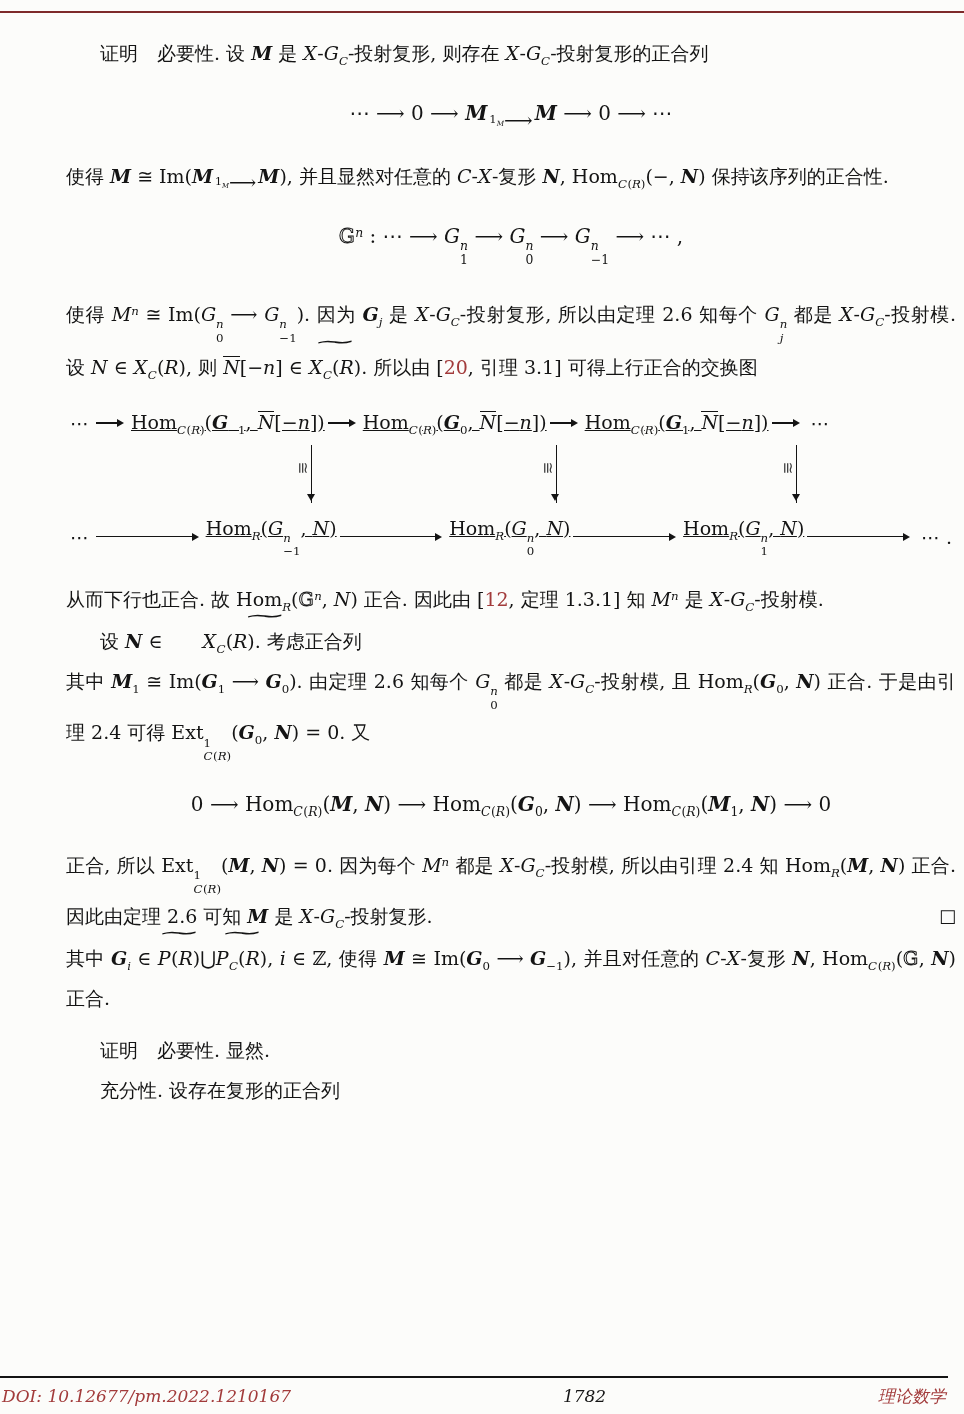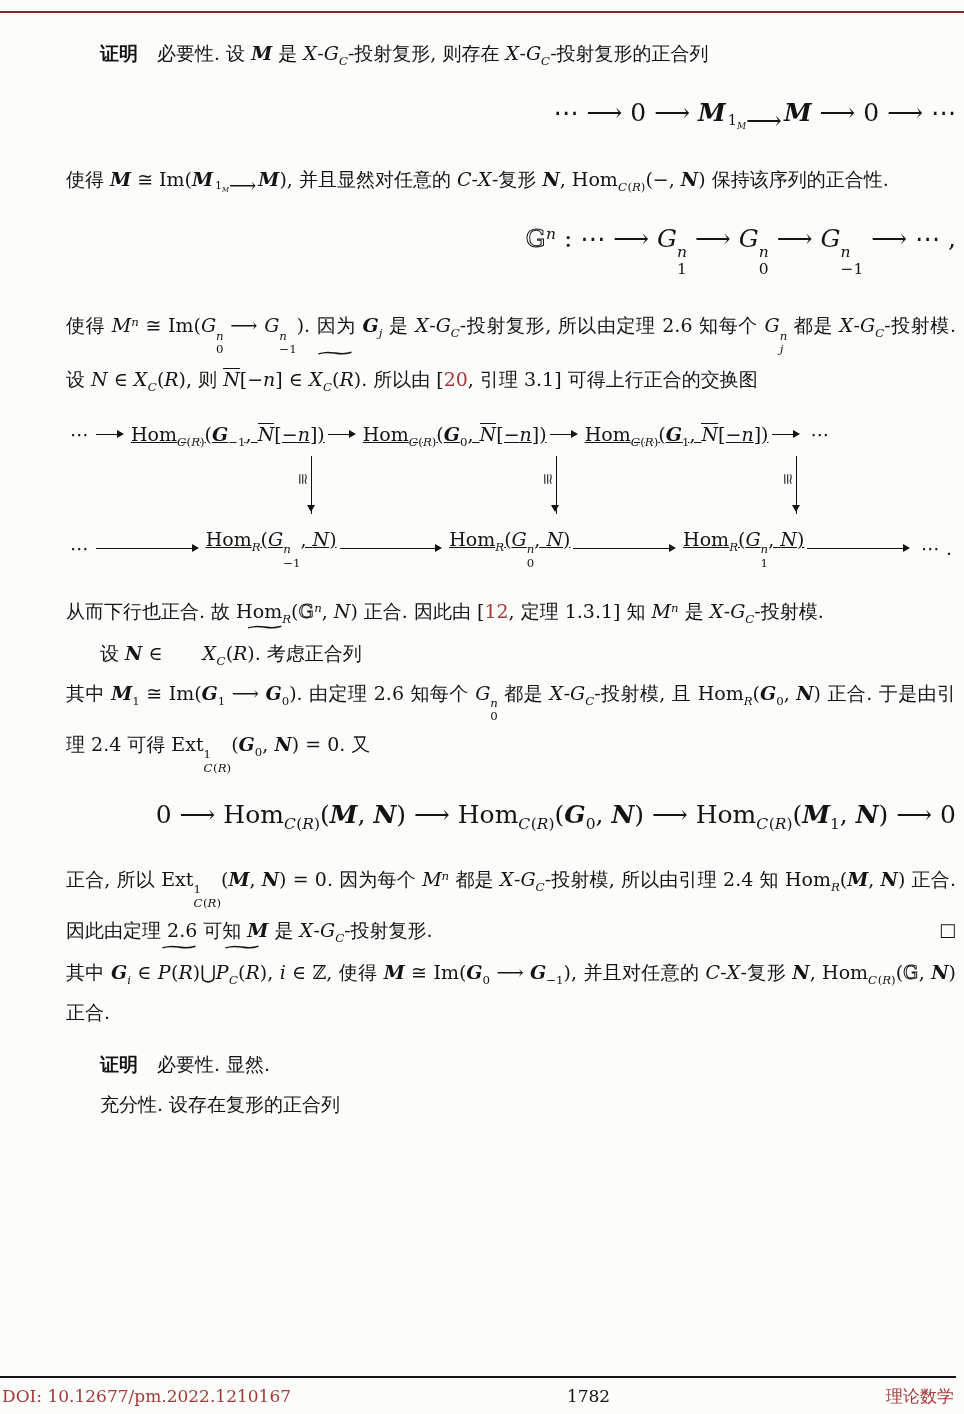--- a/index.html
+++ b/index.html
@@ -23,24 +23,24 @@
   }
   .head-rule{height:2px;background:var(--rule);margin-top:11px;}
   
   main{padding:20px 8px 0 66px;}
   .para{
     text-align:justify;line-height:40px;
   }
   .ind{text-indent:34px;}
   .mt-sm{margin-top:12px;}
   .formula{
-    text-align:right;line-height:30px;margin:25px 0 26px 0;
-    font-size:25px;
-  }
-  .tk-bold{font-weight:bold;}
+    text-align:center;line-height:30px;margin:25px 0 26px 0;
+    font-size:20px;
+  }
+  .tk-bold{font-weight:normal;}
   .tk-i{font-style:italic;}
   .tk-b{font-style:italic;font-weight:bold;}
   .tk-cal{font-style:italic;letter-spacing:0.5px;}
   .tk-bb{font-weight:bold;letter-spacing:0.5px;}
   @supports (-webkit-text-stroke: 1px black){
     .tk-bb{-webkit-text-stroke:1px var(--ink);color:transparent;font-weight:normal;}
   }
   .tk-sub{font-size:0.62em;vertical-align:-0.4em;line-height:1;}
   .tk-sup{font-size:0.62em;vertical-align:0.5em;line-height:1;}
   .tk-ss{
@@ -90,21 +90,21 @@
   .vline{position:relative;width:1.3px;height:58px;background:var(--ink);}
   .vline:after{
     content:'';position:absolute;bottom:-2px;left:-4.3px;
     border:4.5px solid transparent;border-top:7px solid var(--ink);
   }
   .va1{left:26%;}
   .va2{left:53.5%;}
   .va3{left:80.5%;}
   
   footer{
-    position:absolute;left:0;right:8px;bottom:0;
+    position:absolute;left:0;right:16px;bottom:0;font-style:italic;
   }
   .foot-rule{height:2px;background:var(--ink);}
   .foot-row{
     display:flex;align-items:baseline;justify-content:space-between;
     padding:7px 2px 6px 2px;font-size:17px;
   }
   .foot-doi{color:var(--accent);}
   .foot-page{color:var(--ink);}
   .foot-journal{color:var(--accent);}
 </style>

